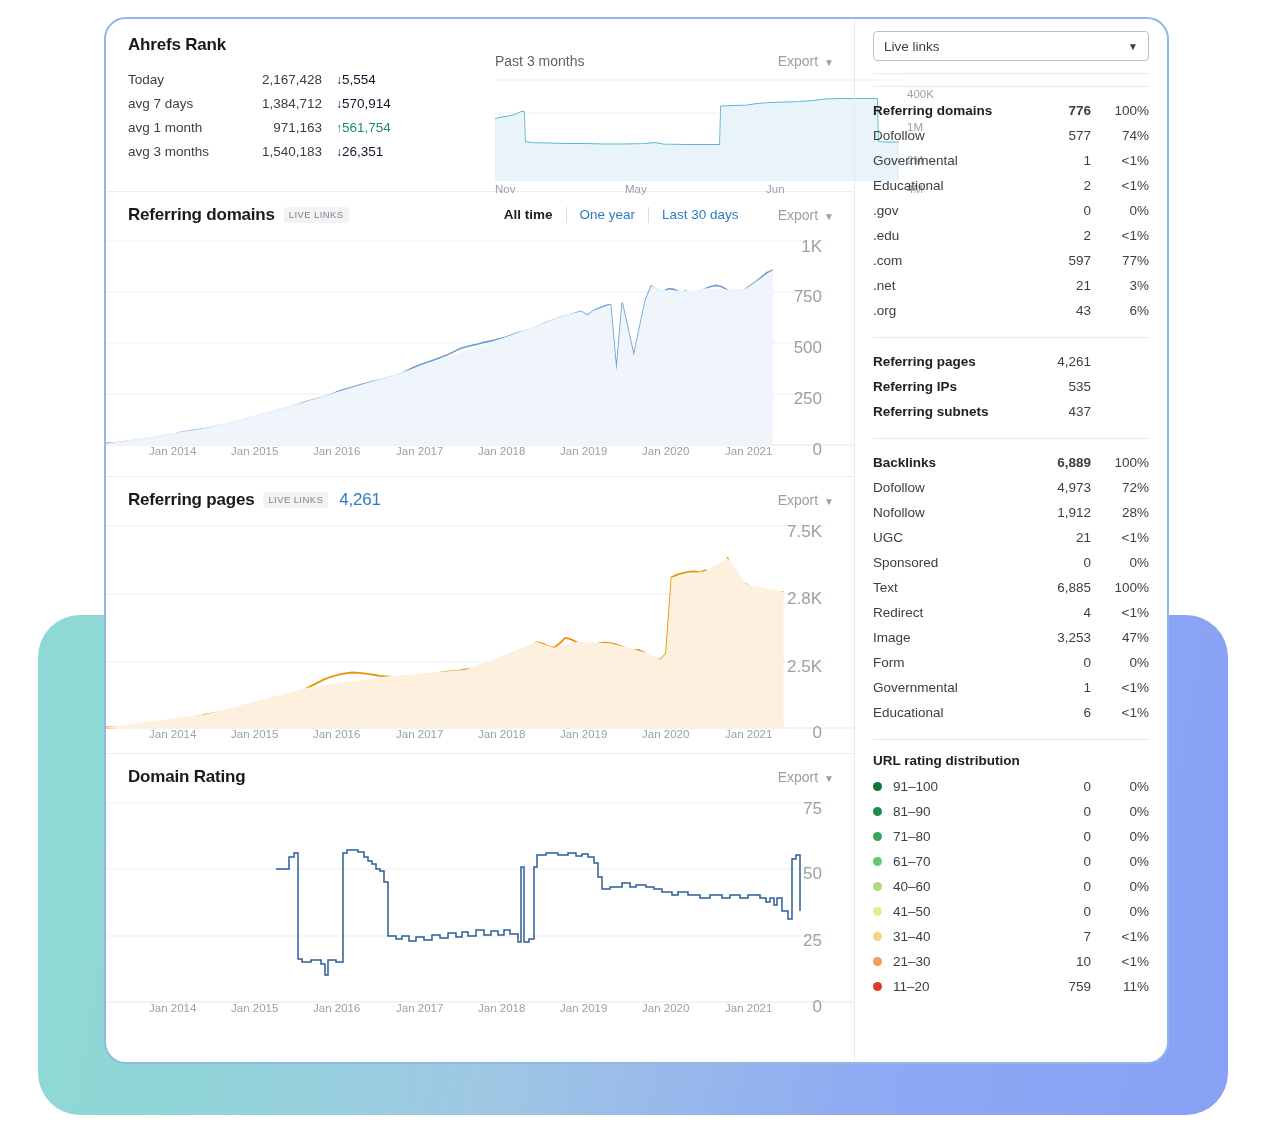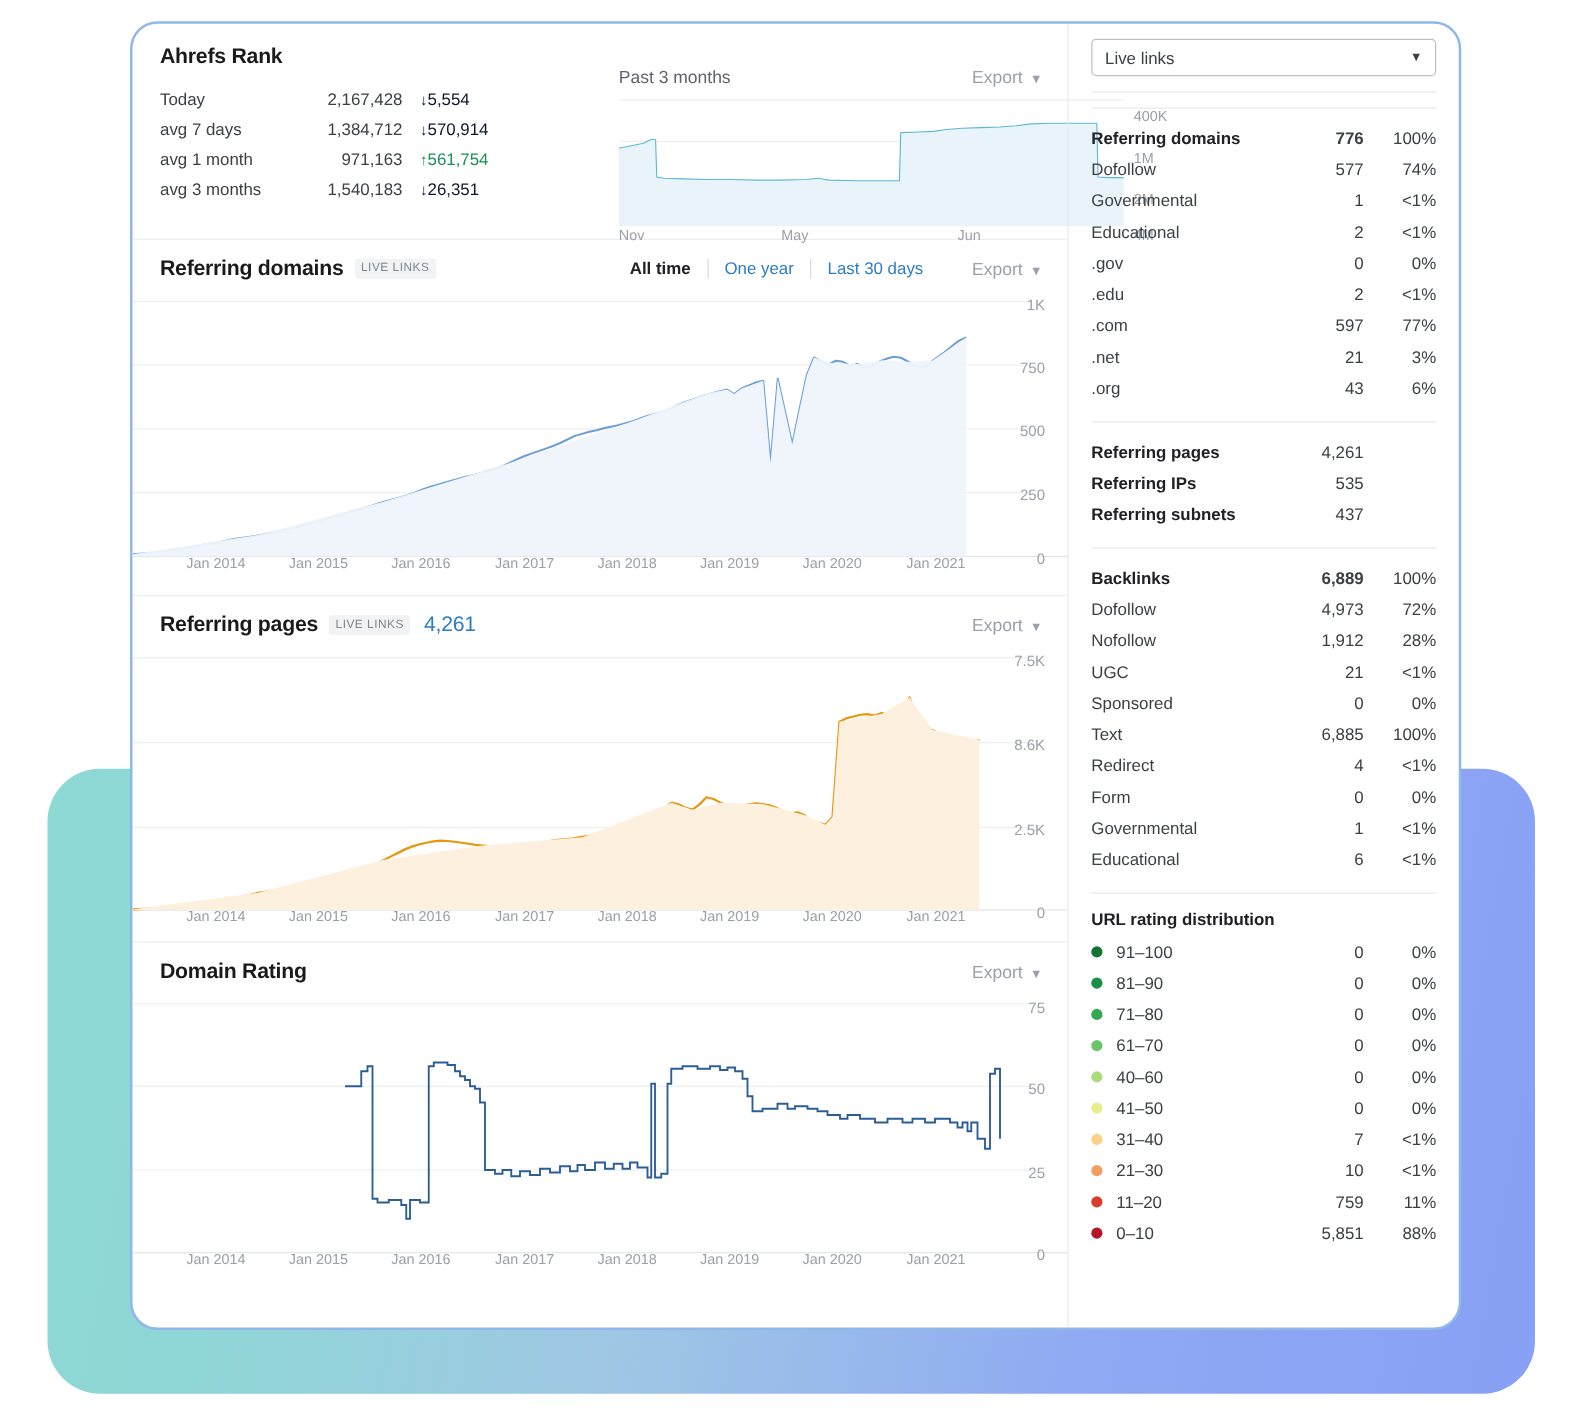--- a/index.html
+++ b/index.html
@@ -84,21 +84,21 @@
   .big-num { font-size: 17px; color: #2C7CC4; margin-left: 11px; letter-spacing: -0.2px; }
   .spacer { flex: 1; }
   .ranges { display: flex; align-items: center; font-size: 13.5px; margin-right: 26px; }
   .ranges .item { padding: 0 13px; color: #2C7CC4; }
   .ranges .item.active { color: #202124; font-weight: bold; }
   .ranges .sep { width: 1px; height: 16px; background: #DADCE0; }
 
   
   .chart-block { position: relative; }
   .chart-svg { display: block; }
-  .y-lab { position: absolute; font-size: 12px; color: #9AA0A6; right: 18px; }
+  .y-lab { position: absolute; font-size: 17px; color: #9AA0A6; right: 32px; }
   .x-axis { position: absolute; font-size: 11.5px; color: #9AA0A6; }
   .x-axis span { position: absolute; }
 
   
   .select-box {
     height: 30px; border: 1px solid #BDC1C6; border-radius: 4px;
     display: flex; align-items: center; padding: 0 10px;
     font-size: 13.5px; color: #3c4043; background: #fff;
     margin-top: 2px;
   }
@@ -231,21 +231,21 @@
       <div class="chart-block" style="height:217px">
         <svg class="chart-svg" width="748" height="217" viewBox="0 0 748 217" preserveAspectRatio="none">
           <line x1="0" y1="4" x2="720" y2="4" stroke="#EEEFF1" stroke-width="1"></line>
           <line x1="0" y1="72" x2="720" y2="72" stroke="#EEEFF1" stroke-width="1"></line>
           <line x1="0" y1="140" x2="720" y2="140" stroke="#EEEFF1" stroke-width="1"></line>
           <line x1="0" y1="206" x2="748" y2="206" stroke="#E4E6E8" stroke-width="1"></line>
           <path d="M0,205.5 L5.6,205.3 L11.2,205.1 L16.8,204.8 L22.4,204.6 L28,204.3 L33.6,204.0 L39.2,203.2 L44.8,202.7 L50.4,202.3 L56,201.7 L61.6,201.0 L67.2,200.1 L72.8,198.9 L78.4,197.8 L84,196.3 L89.6,194.7 L95.2,193.6 L100.8,192.3 L106.4,191.4 L112,190.5 L117.6,189.6 L123.2,188.7 L128.8,187.5 L134.4,186.5 L140,185.4 L145.6,184.0 L151.2,182.5 L156.8,180.9 L162.4,179.2 L168,177.7 L173.6,176.3 L179.2,174.8 L184.8,173.0 L190.4,170.8 L196,168.6 L201.6,165.8 L207.2,162.9 L212.8,160.1 L218.4,157.3 L224,155.1 L229.6,153.4 L235.2,152.2 L240.8,151.1 L246.4,150.5 L252,150.8 L257.6,151.4 L263.2,152.2 L268.8,153.0 L274.4,153.9 L280,154.4 L285.6,154.9 L291.2,155.2 L296.8,155.5 L302.4,155.2 L308,154.9 L313.6,154.4 L319.2,153.3 L324.8,152.2 L330.4,151.4 L336,150.5 L341.6,149.7 L347.2,149.2 L352.8,148.6 L358.4,147.7 L364,146.9 L369.6,145.8 L375.2,144.7 L380.8,142.5 L386.4,140.5 L392,138.2 L397.6,139.6 L403.2,137.6 L408.8,135.9 L414.4,133.7 L420,129.8 L425.6,124.3 L431.2,120.1 L436.8,121.5 L442.4,124.3 L448,125.7 L453.6,121.5 L459.2,115.8 L464.8,117.2 L470.4,120.1 L476,122.9 L481.6,124.3 L487.2,122.9 L492.8,121.5 L498.4,120.6 L504,121.2 L509.6,122.3 L515.2,124.3 L520.8,127.2 L526.4,128.6 L532,127.8 L537.6,130.0 L543.2,136.7 L548.8,136.3 L554.4,137.8 L560,131.6 L565.6,55.4 L571.2,52.6 L576.8,51.2 L582.4,49.8 L588,49.3 L593.6,50.4 L599.2,48.4 L604.8,49.8 L610.4,47.0 L616,48.4 L621.6,35.9 L627.2,51.7 L632.8,57.2 L638.4,61.4 L644,64.2 L649.6,67.0 L655.2,71.2 L660.8,73.1 L666.4,72.0 L672,71.2 L677.6,69.8" fill="none" stroke="#E8960C" stroke-width="1.8" stroke-linejoin="round"></path>
           <path d="M0,205.5 L100,192.3 L200,166 L280,154.4 L360,147.7 L431.2,120.1 L448,125.7 L470.4,120.1 L504,121.2 L537.6,130.0 L554.4,137.8 L560,131.6 L565.6,55.4 L600,49 L621.6,35.9 L640,62 L677.6,69.8 L677.6,206 L0,206 Z" fill="#FDF0DF" stroke="none"></path>
         </svg>
         <span class="y-lab" style="top:0px;">7.5K</span>
-        <span class="y-lab" style="top:67px;">8.6K</span>
+        <span class="y-lab" style="top:67px;">2.8K</span>
         <span class="y-lab" style="top:135px;">2.5K</span>
         <span class="y-lab" style="top:201px;">0</span>
         <div class="x-axis" style="left:0; top:206px; width:748px; height:18px;">
           <span style="left:43px">Jan 2014</span>
           <span style="left:125px">Jan 2015</span>
           <span style="left:207px">Jan 2016</span>
           <span style="left:290px">Jan 2017</span>
           <span style="left:372px">Jan 2018</span>
           <span style="left:454px">Jan 2019</span>
           <span style="left:536px">Jan 2020</span>
@@ -397,20 +397,25 @@
             <span class="nm">Text</span>
             <span class="v">6,885</span>
             <span class="p">100%</span>
           </div>
         <div class="srow">
             <span class="nm">Redirect</span>
             <span class="v link-blue">4</span>
             <span class="p">&lt;1%</span>
           </div>
         <div class="srow">
+            <span class="nm">Image</span>
+            <span class="v">3,253</span>
+            <span class="p">47%</span>
+          </div>
+        <div class="srow">
             <span class="nm">Form</span>
             <span class="v">0</span>
             <span class="p">0%</span>
           </div>
         <div class="srow">
             <span class="nm">Governmental</span>
             <span class="v link-blue">1</span>
             <span class="p">&lt;1%</span>
           </div>
         <div class="srow">
@@ -471,23 +476,17 @@
             <span class="nm">21–30</span>
             <span class="v">10</span>
             <span class="p">&lt;1%</span>
           </div>
         <div class="srow">
             <span class="dot" style="background:#DB3B2B"></span>
             <span class="nm">11–20</span>
             <span class="v">759</span>
             <span class="p">11%</span>
           </div>
-        <div class="srow">
-            <span class="dot" style="background:#B3162B"></span>
-            <span class="nm">0–10</span>
-            <span class="v">5,851</span>
-            <span class="p">88%</span>
-          </div>
       </div>
 
     </div>
   </div>
 </div>
 
 </body></html>

